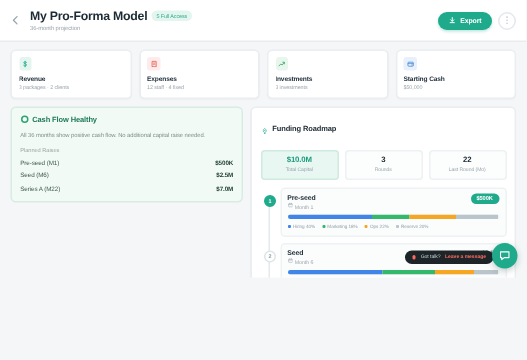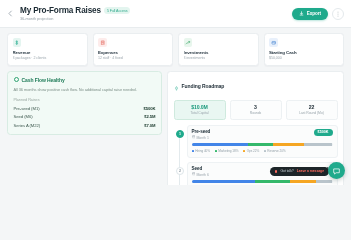--- a/index.html
+++ b/index.html
@@ -242,21 +242,21 @@
 
   <div class="header">
     <div class="back-btn">
       <svg viewBox="0 0 10 10" width="7" height="7" aria-hidden="true">
         <path d="M6.2 1.5 L2.8 5 L6.2 8.5" fill="none" stroke="#9aa5ab" stroke-width="1.2" stroke-linecap="round" stroke-linejoin="round"></path>
       </svg>
     </div>
 
     <div class="title-wrap">
       <div class="title-row">
-        <span class="doc-title">My Pro-Forma Raises</span>
+        <span class="doc-title">My Pro-Forma Model</span>
         <span class="title-badge">5 Full Access</span>
       </div>
       <div class="doc-sub">36-month projection</div>
     </div>
 
     <div class="header-actions">
       <div class="export-btn">
         <span class="dl-ico">
           <svg viewBox="0 0 10 10" width="5" height="5" aria-hidden="true">
             <path d="M5 1.4 V6.2 M2.9 4.4 L5 6.5 L7.1 4.4" fill="none" stroke="#ffffff" stroke-width="1.3" stroke-linecap="round" stroke-linejoin="round"></path>

